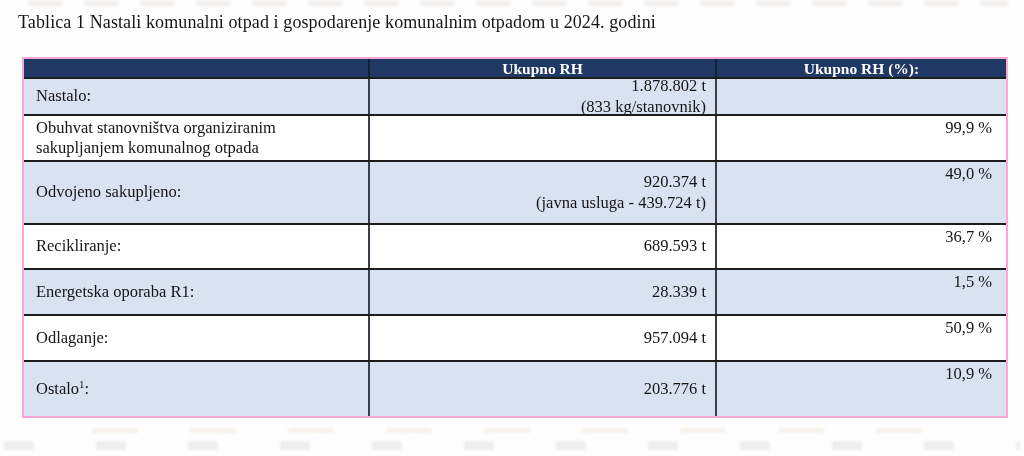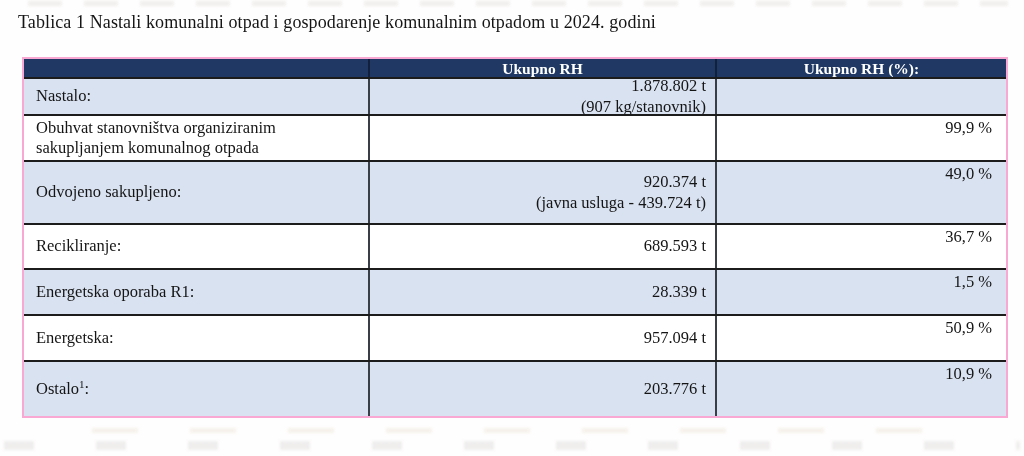--- a/index.html
+++ b/index.html
@@ -101,21 +101,21 @@
       <div class="cell c2">Ukupno RH</div>
       <div class="cell c3">Ukupno RH (%):</div>
     </div>
 
     <div class="row r1 bg-blue">
       <div class="cell c1">
           <span>Nastalo:</span>
         </div>
       <div class="cell c2">
         <span>1.878.802 t</span>
-        <span>(907 kg/stanovnik)</span>
+        <span>(833 kg/stanovnik)</span>
       </div>
       <div class="cell c3">
         <span></span>
       </div>
     </div>
 
     <div class="row r2 bg-white">
       <div class="cell c1">
           <span class="w262">Obuhvat stanovništva organiziranim sakupljanjem komunalnog otpada</span>
         </div>
@@ -157,21 +157,21 @@
       <div class="cell c2">
         <span>28.339 t</span>
       </div>
       <div class="cell c3">
         <span>1,5 %</span>
       </div>
     </div>
 
     <div class="row r6 bg-white">
       <div class="cell c1">
-          <span>Energetska:</span>
+          <span>Odlaganje:</span>
         </div>
       <div class="cell c2">
         <span>957.094 t</span>
       </div>
       <div class="cell c3">
         <span>50,9 %</span>
       </div>
     </div>
 
     <div class="row bg-blue">

